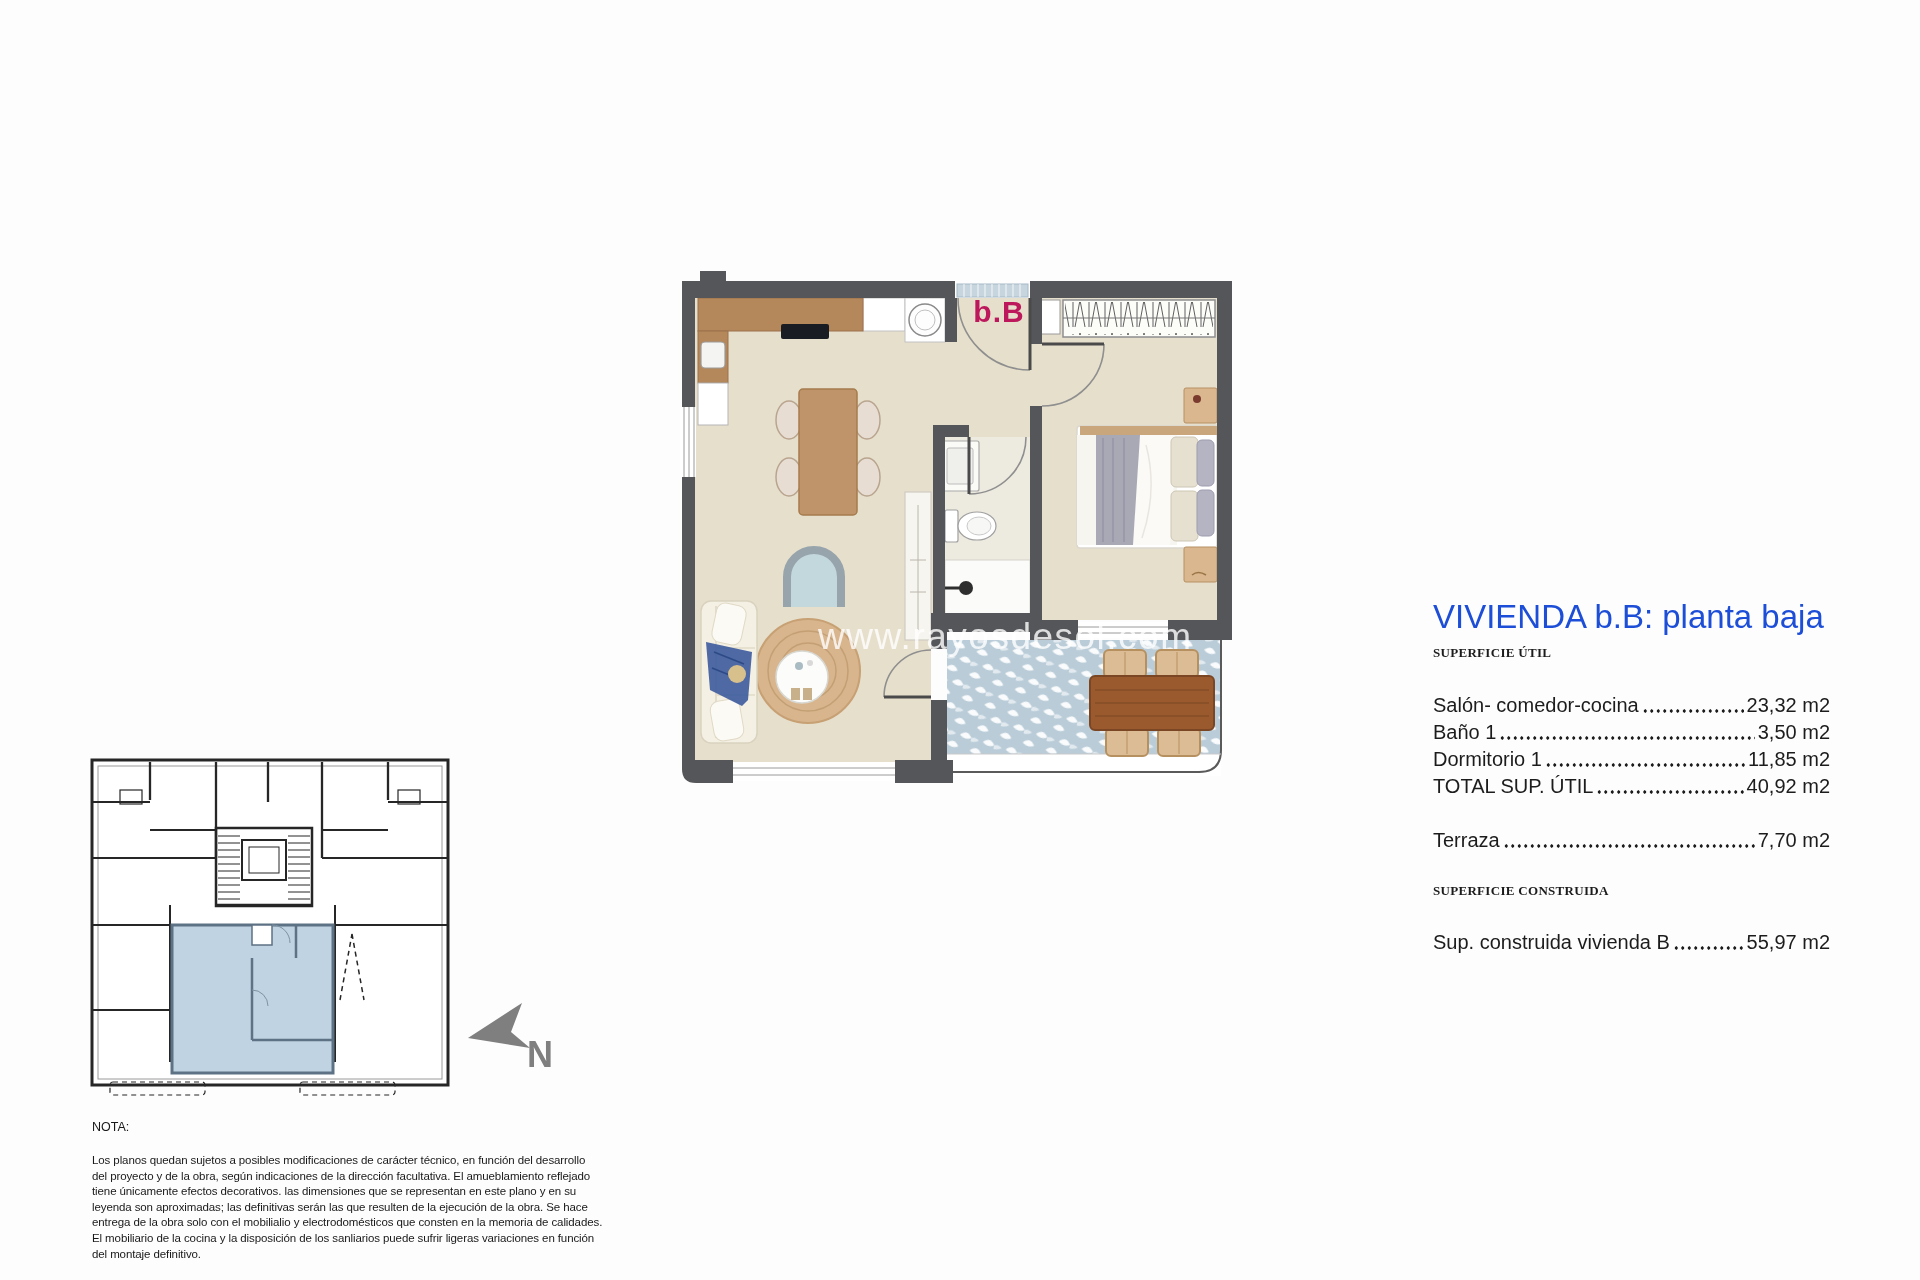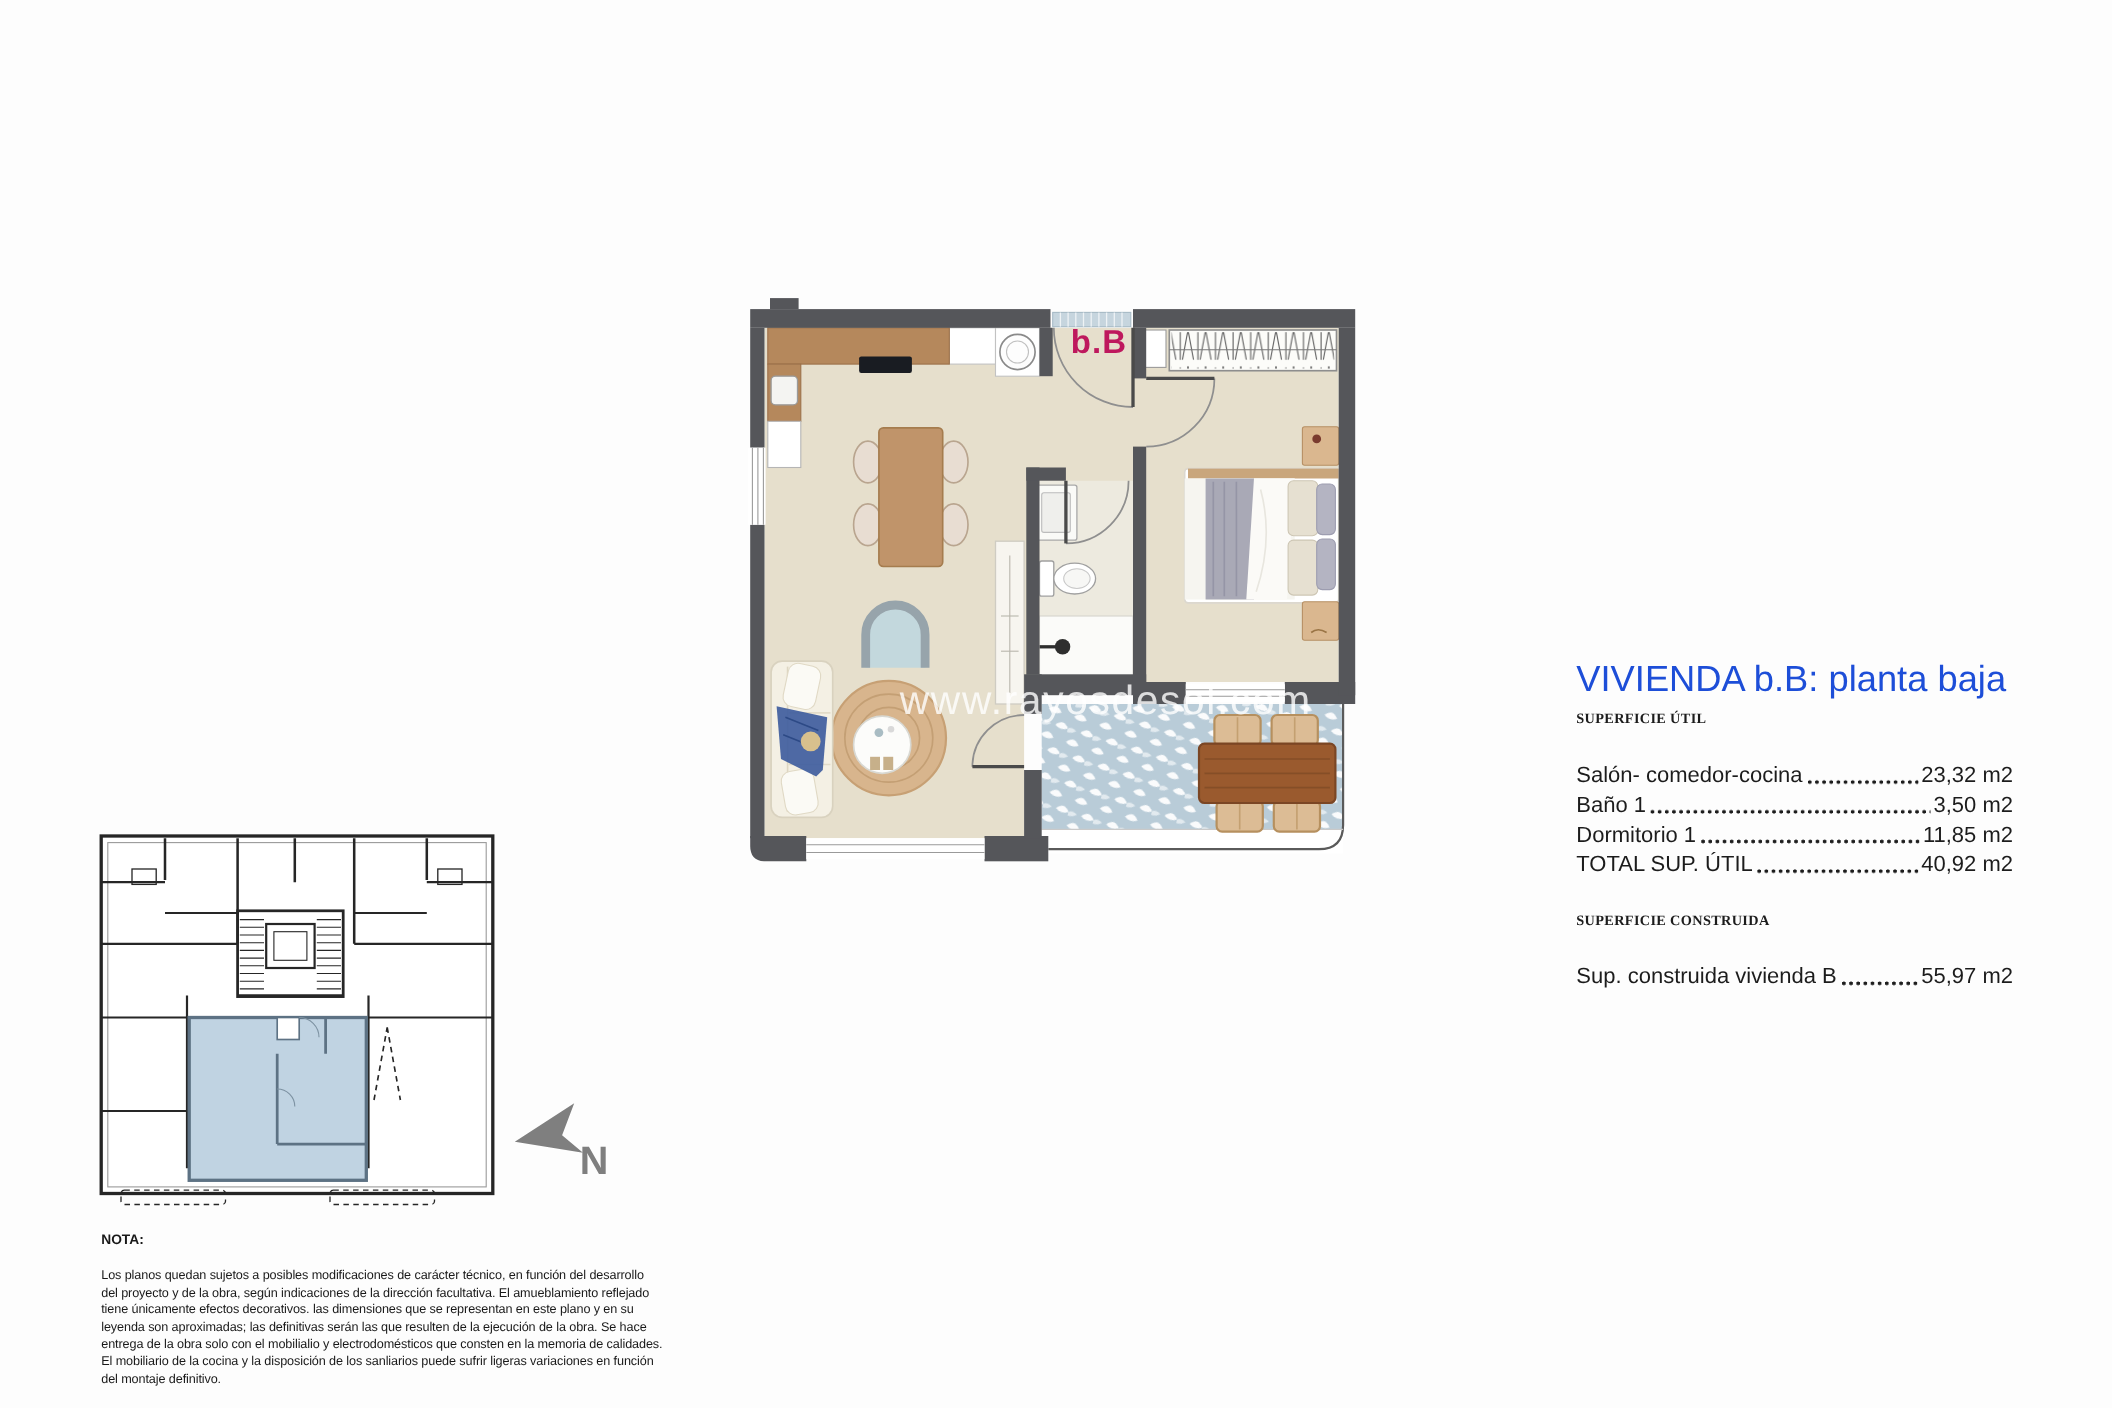--- a/index.html
+++ b/index.html
@@ -24,21 +24,21 @@
   .info-sub{font-size:13px;font-weight:700;letter-spacing:.3px;margin-top:5px;line-height:22px;font-family:Liberation Serif, serif;}
   .arow{display:flex;align-items:flex-end;font-size:20px;line-height:27px;}
   .arow .lead{flex:1;margin:0 3px 6px 3px;height:4px;
               background-image:radial-gradient(circle,#1c1c1c 1.5px,transparent 1.8px);
               background-size:6.5px 4px;background-repeat:repeat-x;background-position:0 100%;}
   .rows{margin-top:28px;}
   .mt28{} .mt27{margin-top:27px;} .mt26{margin-top:26px;}
 
   
   .note{left:92px;top:1120px;width:560px;color:#191919;}
-  .note-h{font-size:12.5px;font-weight:700;margin-bottom:19px;}
+  .note-h{font-size:12.5px;font-weight:400;margin-bottom:19px;}
   .note-line{font-size:11.5px;font-weight:400;letter-spacing:-0.1px;line-height:15.6px;white-space:nowrap;}
   svg{display:block;}
 </style>
 </head>
 <body>
 
 <div class="page">
 
   <svg class="abs" style="left:655px;top:250px;" width="620" height="560" viewBox="655 250 620 560">
     <defs>
@@ -273,20 +273,25 @@
         <span>11,85 m2</span>
       </div>
     </div>
 
     <div class="arow mt28">
       <span>TOTAL SUP. ÚTIL</span>
       <span class="lead"></span>
       <span>40,92 m2</span>
     </div>
 
+    <div class="arow mt27">
+      <span>Terraza</span>
+      <span class="lead"></span>
+      <span>7,70 m2</span>
+    </div>
 
     <div class="info-sub mt26">SUPERFICIE CONSTRUIDA</div>
 
     <div class="arow mt27">
       <span>Sup. construida vivienda B</span>
       <span class="lead"></span>
       <span>55,97 m2</span>
     </div>
   </div>
 

